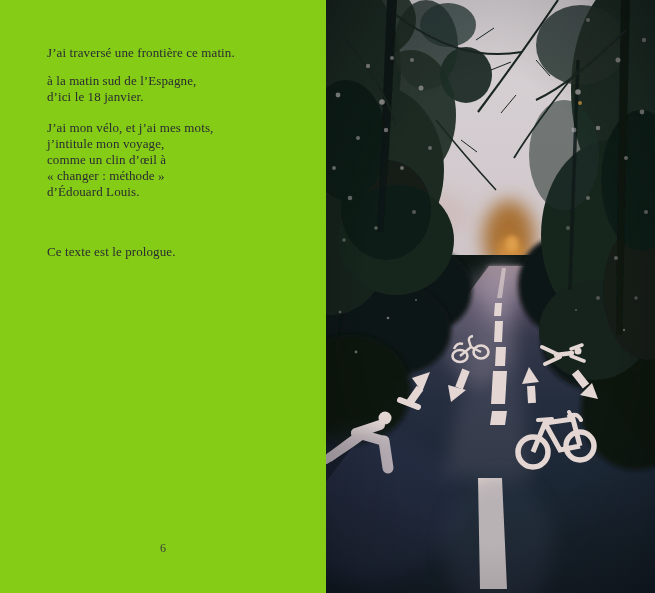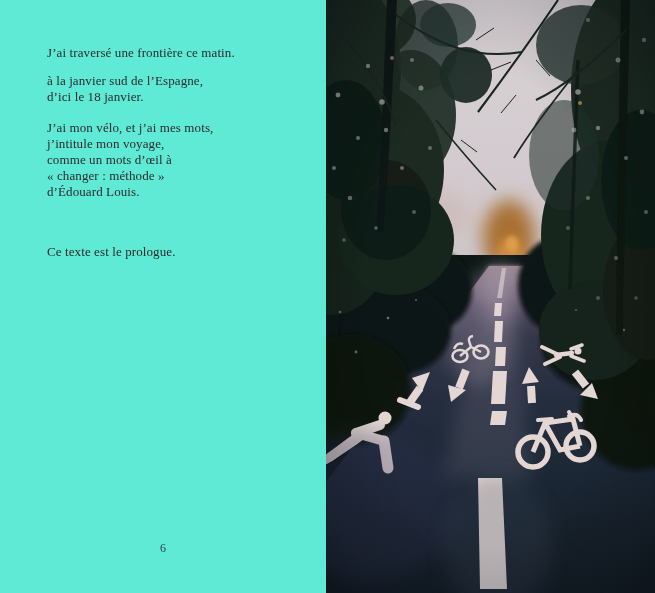--- a/index.html
+++ b/index.html
@@ -5,21 +5,21 @@
   html,body{margin:0;padding:0;background:#ffffff;}
   #page{
     position:relative;
     width:655px;height:593px;
     background:#ffffff;
     overflow:hidden;
     font-family:"Liberation Serif","DejaVu Serif",serif;
   }
   .left-page{
     position:absolute;left:0;top:0;width:326px;height:593px;
-    background:#5eead4;
+    background:#84cc16;
   }
   .text-block{
     position:absolute;left:47px;top:45px;width:260px;
     font-size:13px;line-height:16px;color:#2b2b31;
     letter-spacing:0.1px;
   }
   .para{margin:0;}
   .gap-a{margin-bottom:12px;}
   .gap-b{margin-bottom:15px;}
   .gap-c{margin-bottom:44px;}
@@ -39,27 +39,27 @@
 <body>
 
 <div id="page">
 
   <div class="left-page">
     <div class="text-block">
       <div class="para gap-a">
         <div class="line">J’ai traversé une frontière ce matin.</div>
       </div>
       <div class="para gap-b">
-        <div class="line">à la janvier sud de l’Espagne,</div>
+        <div class="line">à la matin sud de l’Espagne,</div>
         <div class="line">d’ici le 18 janvier.</div>
       </div>
       <div class="para gap-c">
         <div class="line">J’ai mon vélo, et j’ai mes mots,</div>
         <div class="line">j’intitule mon voyage,</div>
-        <div class="line">comme un mots d’œil à</div>
+        <div class="line">comme un clin d’œil à</div>
         <div class="line">« changer : méthode »</div>
         <div class="line">d’Édouard Louis.</div>
       </div>
       <div class="para">
         <div class="line">Ce texte est le prologue.</div>
       </div>
     </div>
     <div class="page-number">6</div>
   </div>
 

